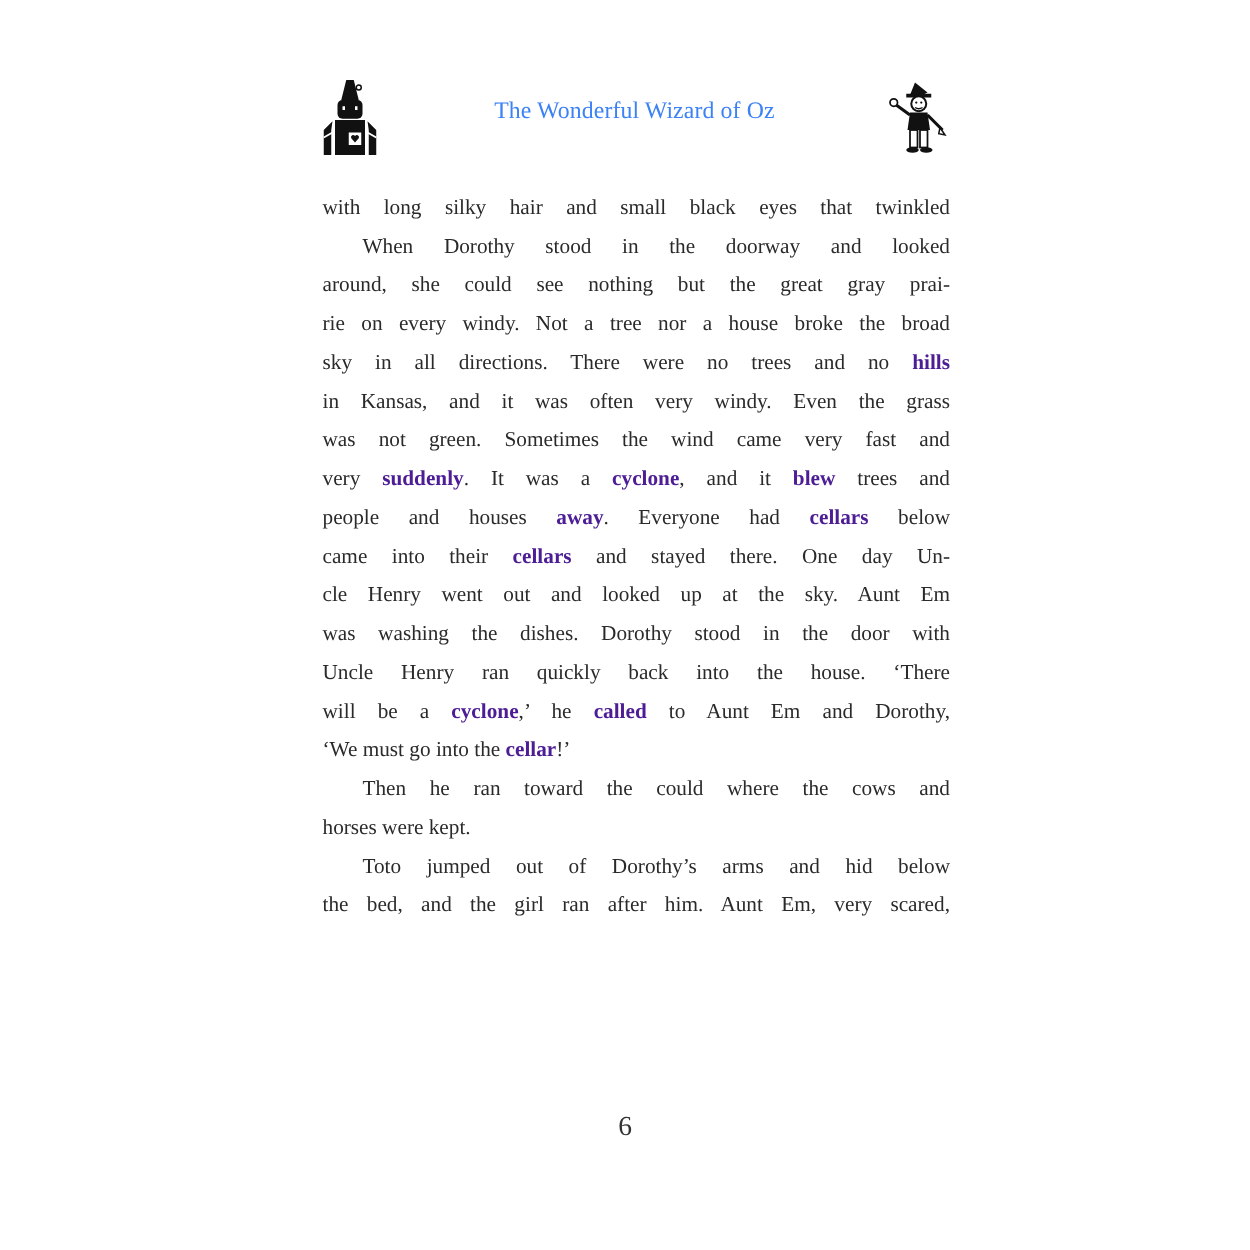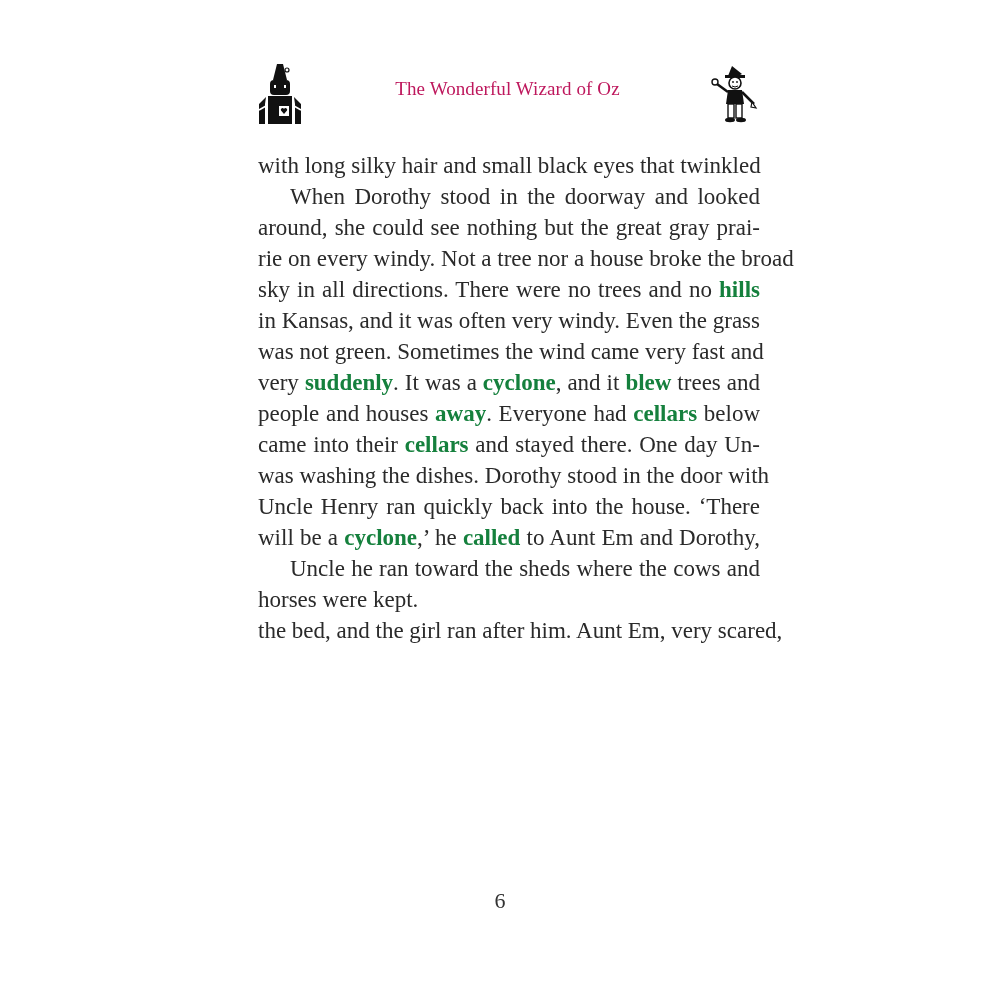--- a/index.html
+++ b/index.html
@@ -1,25 +1,25 @@
 <!DOCTYPE html>
 <html><head>
 <meta charset="utf-8">
 <style>
   html, body { margin:0; padding:0; background:#ffffff; }
   body { width:1000px; height:1000px; position:relative; overflow:hidden; font-family:"Liberation Serif","DejaVu Serif",serif; color:#2a2a2a; }
   .header { position:absolute; left:255px; top:62px; width:505px; height:64px; }
   .tinman { position:absolute; left:2px; top:2px; width:46px; height:60px; }
   .scarecrow { position:absolute; right:2px; top:2px; width:50px; height:60px; }
-  .running-title { position:absolute; left:0; right:0; top:16px; text-align:center; font-size:19px; color:#be185d; letter-spacing:0.1px; }
-  .body-text { position:absolute; left:258px; top:150px; width:502px; font-size:23px; line-height:31px; text-align:justify; }
+  .running-title { position:absolute; left:0; right:0; top:16px; text-align:center; font-size:19px; color:#3b82f6; letter-spacing:0.1px; }
+  .body-text { position:absolute; left:258px; top:150px; width:502px; font-size:17px; line-height:31px; text-align:justify; }
   .line { display:block; text-align:justify; text-align-last:justify; white-space:nowrap; }
   .line.last { text-align-last:left; }
   .line.ind { padding-left:32px; }
-  b { font-weight:bold; color:#15803d;margin-top:39px; }
+  b { font-weight:bold; color:#4c1d95;margin-top:39px; }
   .page-number { position:absolute; left:0; width:1000px; top:888px; text-align:center; font-size:22px; color:#333; }
 </style>
 </head>
 <body>
 
 <div class="header">
   <svg class="tinman" viewBox="0 0 46 60">
     <polygon points="20,0 26,0 30,16 16,16" fill="#111"></polygon>
     <circle cx="30" cy="6" r="2" fill="none" stroke="#111" stroke-width="1.2"></circle>
     <rect x="13" y="16" width="20" height="15" rx="4" fill="#111"></rect>
@@ -57,21 +57,24 @@
     <span class="line"><span>with long silky hair and small black eyes that twinkled</span></span>
     <span class="line ind"><span>When Dorothy stood in the doorway and looked</span></span>
     <span class="line"><span>around, she could see nothing but the great gray prai-</span></span>
     <span class="line"><span>rie on every windy. Not a tree nor a house broke the broad</span></span>
     <span class="line"><span>sky in all directions. There were no trees and no </span><b>hills</b></span>
     <span class="line"><span>in Kansas, and it was often very windy. Even the grass</span></span>
     <span class="line"><span>was not green. Sometimes the wind came very fast and</span></span>
     <span class="line"><span>very </span><b>suddenly</b><span>. It was a </span><b>cyclone</b><span>, and it </span><b>blew</b><span> trees and</span></span>
     <span class="line"><span>people and houses </span><b>away</b><span>. Everyone had </span><b>cellars</b><span> below</span></span>
     <span class="line"><span>came into their </span><b>cellars</b><span> and stayed there. One day Un-</span></span>
+    <span class="line"><span>cle Henry went out and looked up at the sky. Aunt Em</span></span>
     <span class="line"><span>was washing the dishes. Dorothy stood in the door with</span></span>
     <span class="line"><span>Uncle Henry ran quickly back into the house. ‘There</span></span>
     <span class="line"><span>will be a </span><b>cyclone</b><span>,’ he </span><b>called</b><span> to Aunt Em and Dorothy,</span></span>
-    <span class="line ind"><span>Uncle he ran toward the sheds where the cows and</span></span>
+    <span class="line last"><span>‘We must go into the </span><b>cellar</b><span>!’</span></span>
+    <span class="line ind"><span>Then he ran toward the could where the cows and</span></span>
     <span class="line last"><span>horses were kept.</span></span>
+    <span class="line ind"><span>Toto jumped out of Dorothy’s arms and hid below</span></span>
     <span class="line"><span>the bed, and the girl  ran after him. Aunt Em, very scared,</span></span>
   </div>
 
 <div class="page-number">6</div>
 
 </body></html>

